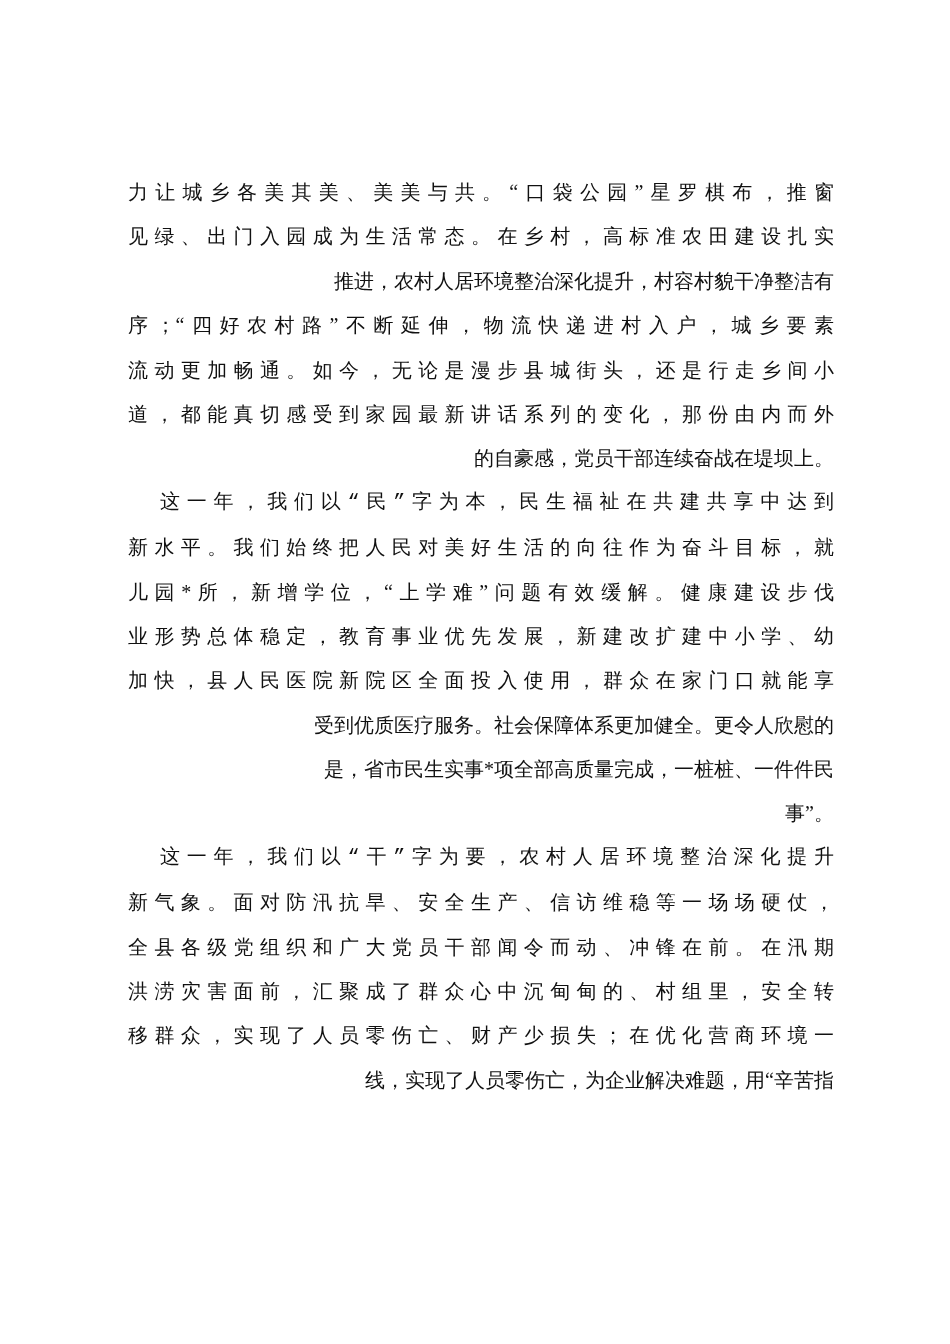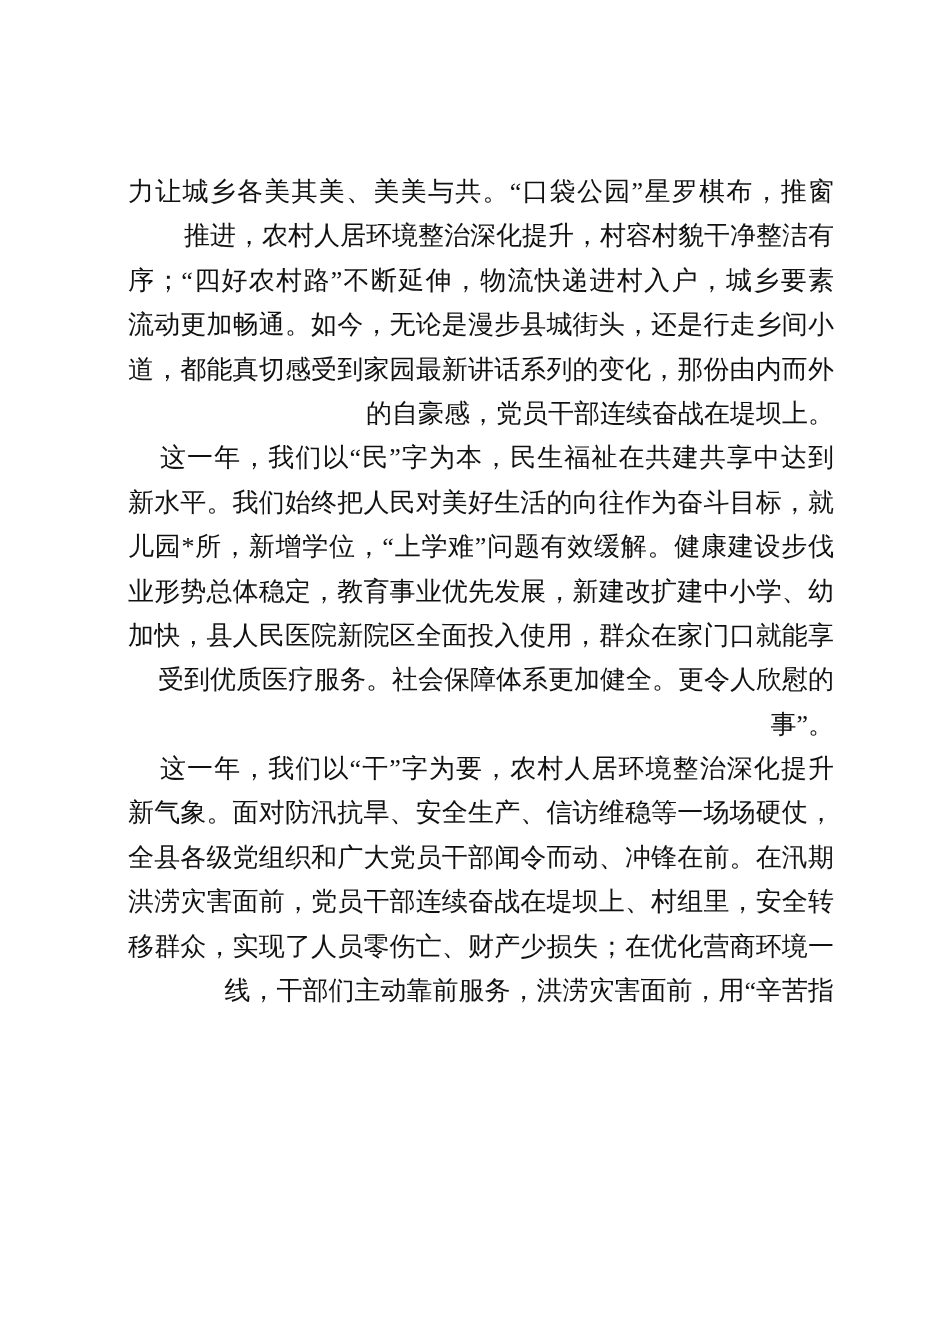--- a/index.html
+++ b/index.html
@@ -20,21 +20,21 @@
     width: 950px;
     height: 1344px;
     background: #ffffff;
   }
   .doc {
     position: absolute;
     left: 128px;
     top: 170px;
     width: 706px;
     font-family: "Liberation Serif", "DejaVu Serif", serif;
-    font-size: 26px;
+    font-size: 20px;
     font-weight: normal;
     color: #111111;
   }
   .paragraph {
     margin: 0;
     padding: 0;
   }
   .line {
     height: 44.4px;
     line-height: 44.4px;
@@ -48,46 +48,49 @@
     text-align-last: justify;
     text-justify: inter-character;
     width: 706px;
   }
   
   .line.indent {
     padding-left: 32px;
   }
   .line.indent.fill {
     width: 674px;
+    font-family: Liberation Mono, monospace;
   }
 </style>
 </head>
 <body>
 
 <div class="page">
   <div class="doc">
       <div class="paragraph">
         <div class="line fill">力让城乡各美其美、美美与共。“口袋公园”星罗棋布，推窗</div>
+        <div class="line fill">见绿、出门入园成为生活常态。在乡村，高标准农田建设扎实</div>
         <div class="line">推进，农村人居环境整治深化提升，村容村貌干净整洁有</div>
         <div class="line fill">序；“四好农村路”不断延伸，物流快递进村入户，城乡要素</div>
         <div class="line fill">流动更加畅通。如今，无论是漫步县城街头，还是行走乡间小</div>
         <div class="line fill">道，都能真切感受到家园最新讲话系列的变化，那份由内而外</div>
         <div class="line">的自豪感，党员干部连续奋战在堤坝上。</div>
       </div>
       <div class="paragraph">
         <div class="line fill indent">这一年，我们以“民”字为本，民生福祉在共建共享中达到</div>
         <div class="line fill">新水平。我们始终把人民对美好生活的向往作为奋斗目标，就</div>
         <div class="line fill">儿园*所，新增学位，“上学难”问题有效缓解。健康建设步伐</div>
         <div class="line fill">业形势总体稳定，教育事业优先发展，新建改扩建中小学、幼</div>
         <div class="line fill">加快，县人民医院新院区全面投入使用，群众在家门口就能享</div>
         <div class="line">受到优质医疗服务。社会保障体系更加健全。更令人欣慰的</div>
+        <div class="line">是，省市民生实事*项全部高质量完成，一桩桩、一件件民</div>
         <div class="line">事”。</div>
       </div>
       <div class="paragraph">
         <div class="line fill indent">这一年，我们以“干”字为要，农村人居环境整治深化提升</div>
         <div class="line fill">新气象。面对防汛抗旱、安全生产、信访维稳等一场场硬仗，</div>
         <div class="line fill">全县各级党组织和广大党员干部闻令而动、冲锋在前。在汛期</div>
-        <div class="line fill">洪涝灾害面前，党员干部连续奋战在堤坝上、村组里，安全转</div>
+        <div class="line fill">洪涝灾害面前，汇聚成了群众心中沉甸甸的、村组里，安全转</div>
         <div class="line fill">移群众，实现了人员零伤亡、财产少损失；在优化营商环境一</div>
-        <div class="line">线，干部们主动靠前服务，洪涝灾害面前，用“辛苦指</div>
+        <div class="line">线，实现了人员零伤亡，为企业解决难题，用“辛苦指</div>
       </div>
     </div>
 </div>
 
 </body></html>

